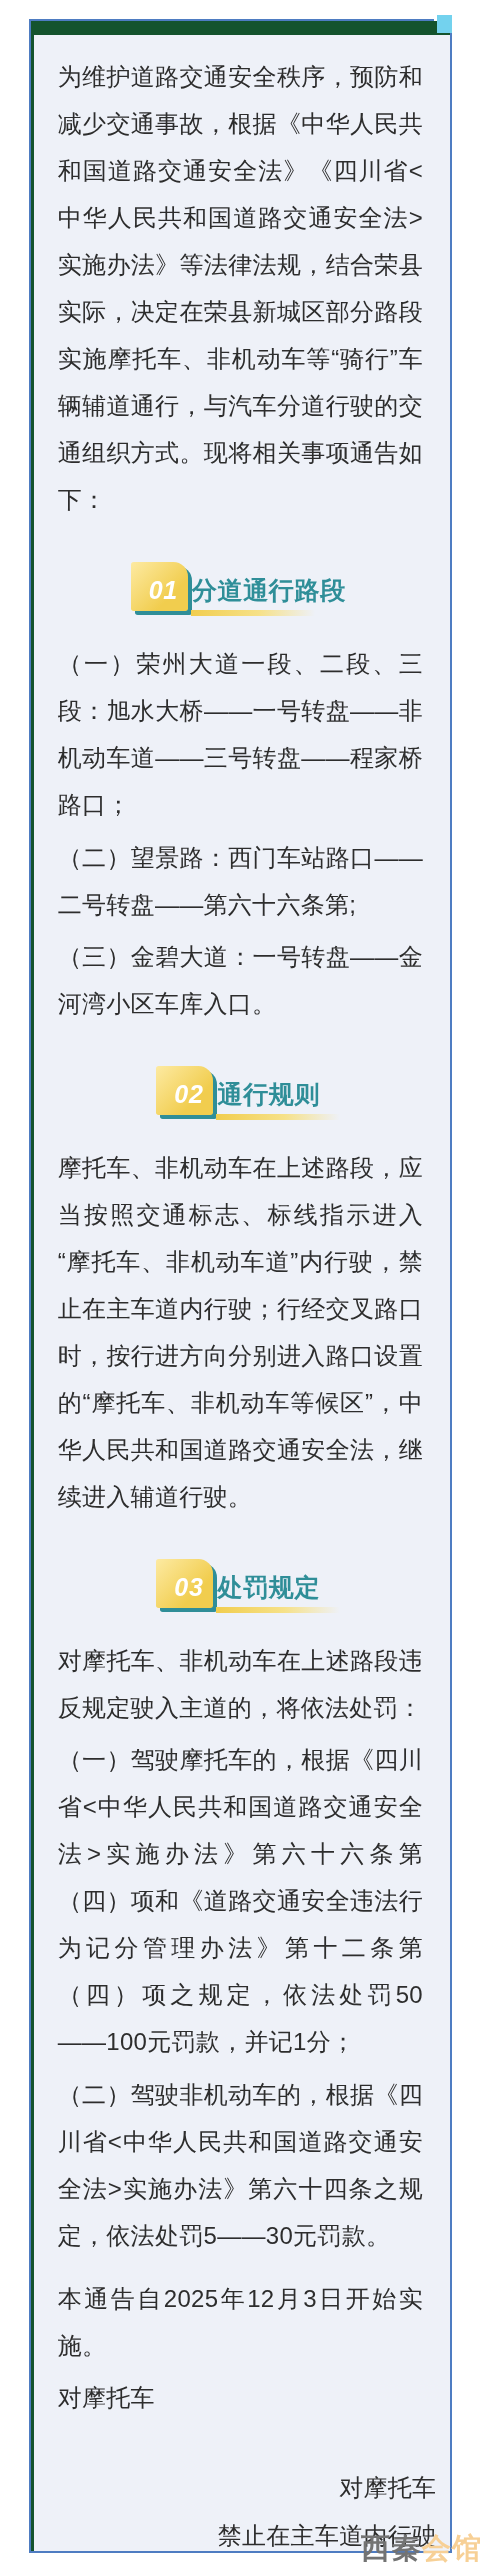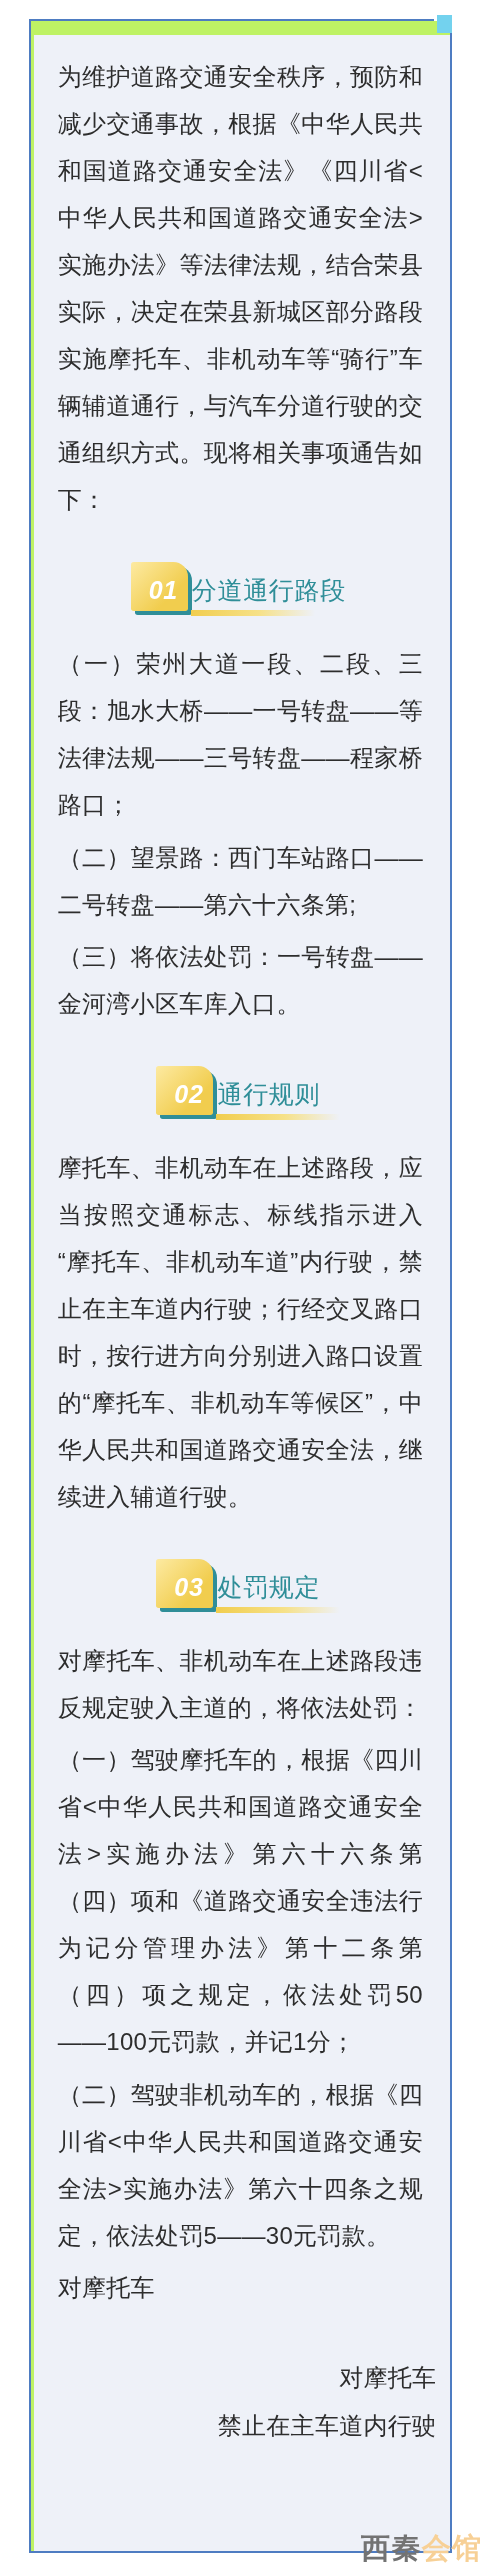--- a/index.html
+++ b/index.html
@@ -3,21 +3,21 @@
 <meta charset="utf-8">
 <style>
   html,body{margin:0;padding:0;background:#ffffff;}
   .page{
     position:relative;width:481px;height:2576px;background:#ffffff;
     overflow:hidden;
     font-family:"Liberation Sans","DejaVu Sans",sans-serif;
   }
   .card{
     position:absolute;left:29px;top:18.7px;width:419px;height:2530px;
-    border:2px solid #4e7cc2;background:#bef264;
+    border:2px solid #4e7cc2;background:#14532d;
   }
   
   .gap-top{position:absolute;top:-2px;right:-2px;width:18px;height:2px;background:#ffffff;}
   .gap-right{position:absolute;top:-2px;right:-2px;width:2px;height:14.7px;background:#ffffff;}
   .corner{position:absolute;top:-6px;right:-2px;width:14.7px;height:18px;background:#73d2ee;}
   .panel{
     position:absolute;left:2.7px;right:0;top:14px;bottom:0;
     background:#eef1f8;overflow:hidden;
   }
   .content{padding:18.7px 27px 0 24px;}
@@ -47,21 +47,21 @@
     background:linear-gradient(90deg,#f1cd4e 0%,#f6e188 55%,rgba(246,225,136,0) 100%);
     z-index:0;
   }
   .num-box .num{
     position:relative;z-index:1;color:#ffffff;
     font-size:25px;font-weight:bold;font-style:italic;
     letter-spacing:0.7px;
   }
   .section-title{
     position:relative;z-index:1;
-    color:#2f8e98;font-size:25px;font-weight:normal;letter-spacing:0.7px;
+    color:#2f8e98;font-size:25px;font-weight:bold;letter-spacing:0.7px;
     flex:0 0 auto;
   }
   .closing-para{margin-top:16px !important;}
   .sign-block{margin:43px -13.4px 0 0;text-align:right;}
   .sign-block div{
     font-size:24px;line-height:48px;color:#2d2d2d;letter-spacing:0.3px;
   }
   .watermark{
     position:absolute;top:2529px;right:-1.3px;z-index:5;
     font-size:29px;font-weight:bold;letter-spacing:1.3px;white-space:nowrap;
@@ -85,23 +85,23 @@
 
         <div class="section-header">
           <div class="num-box">
             <span class="gold"></span>
             <span class="bar"></span>
             <span class="num">01</span>
           </div>
           <div class="section-title">分道通行路段</div>
         </div>
 
-        <p>（一）荣州大道一段、二段、三段：旭水大桥——一号转盘——等法律法规——三号转盘——程家桥路口；</p>
+        <p>（一）荣州大道一段、二段、三段：旭水大桥——一号转盘——非机动车道——三号转盘——程家桥路口；</p>
         <p>（二）望景路：西门车站路口——二号转盘——第六十六条第;</p>
-        <p>（三）将依法处罚：一号转盘——金河湾小区车库入口。</p>
+        <p>（三）金碧大道：一号转盘——金河湾小区车库入口。</p>
 
         <div class="section-header">
           <div class="num-box">
             <span class="gold"></span>
             <span class="bar"></span>
             <span class="num">02</span>
           </div>
           <div class="section-title">通行规则</div>
         </div>
 
@@ -113,20 +113,21 @@
             <span class="bar"></span>
             <span class="num">03</span>
           </div>
           <div class="section-title">处罚规定</div>
         </div>
 
         <p>对摩托车、非机动车在上述路段违反规定驶入主道的，将依法处罚：</p>
         <p>（一）驾驶摩托车的，根据《四川省&lt;中华人民共和国道路交通安全法&gt;实施办法》第六十六条第（四）项和《道路交通安全违法行为记分管理办法》第十二条第（四）项之规定，依法处罚50——100元罚款，并记1分；</p>
         <p>（二）驾驶非机动车的，根据《四川省&lt;中华人民共和国道路交通安全法&gt;实施办法》第六十四条之规定，依法处罚5——30元罚款。</p>
 
+        <p class="closing-para">本通告自2025年12月3日开始实施。</p>
         <p>对摩托车</p>
 
         <div class="sign-block">
           <div>对摩托车</div>
           <div>禁止在主车道内行驶</div>
 
         </div>
 
       </div>
     </div>

